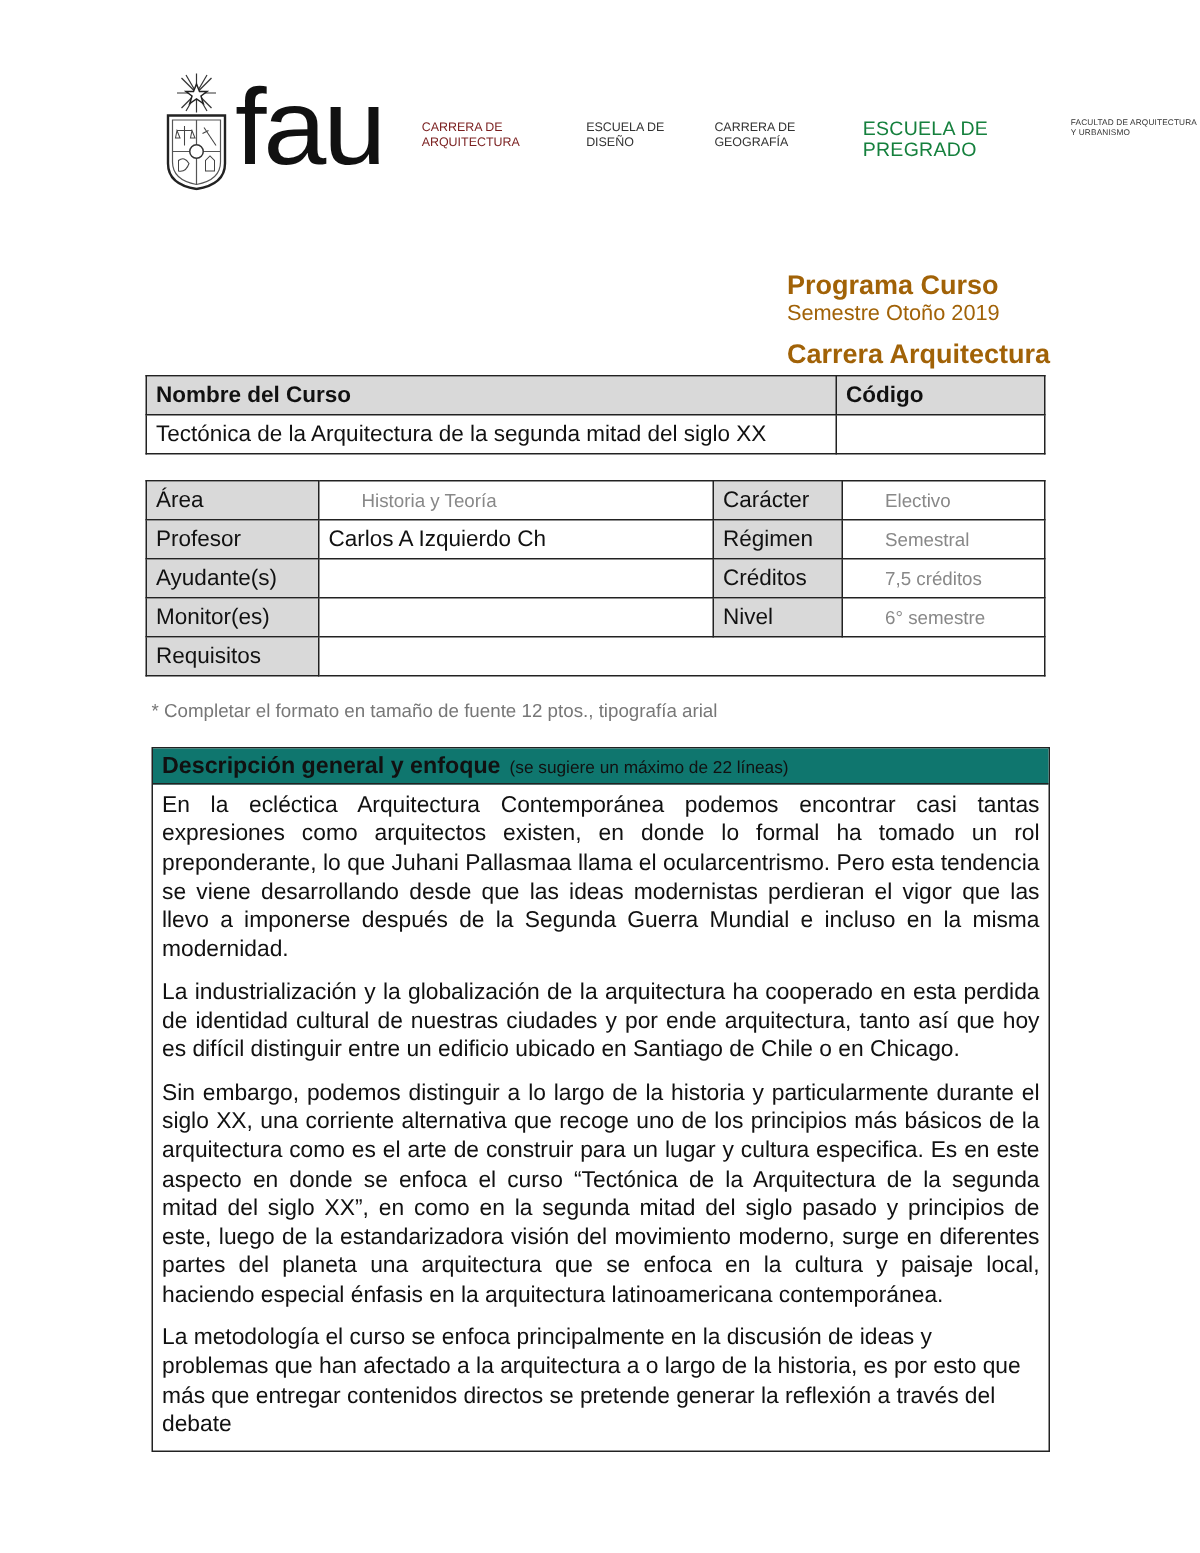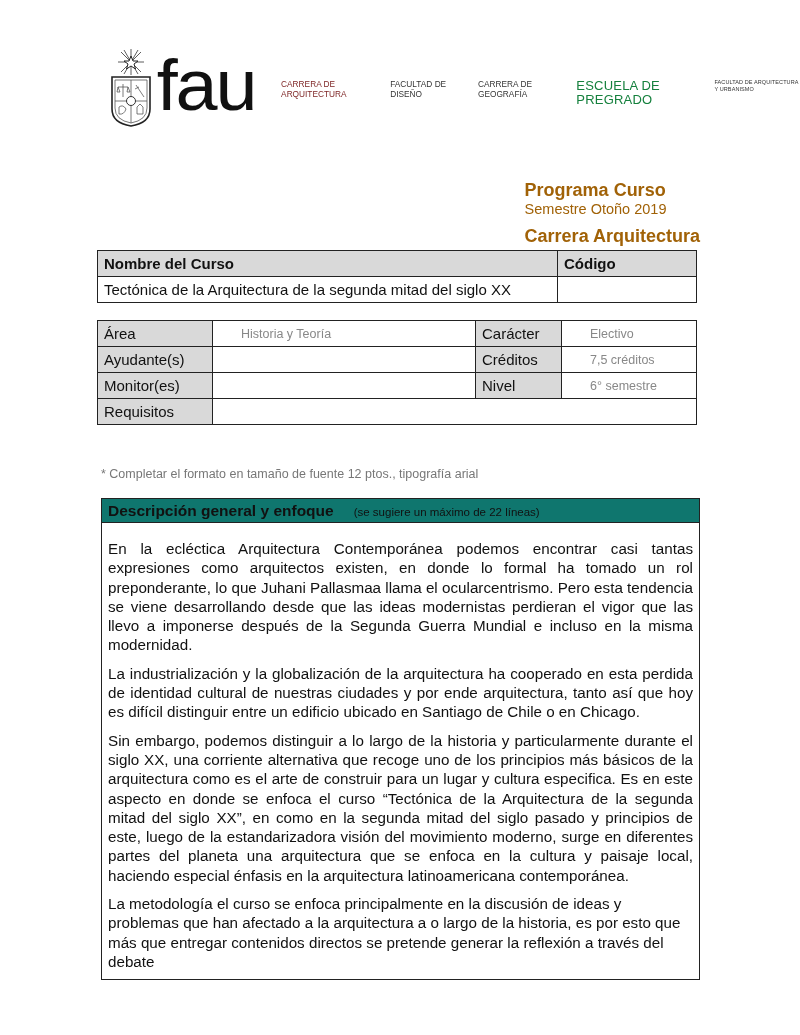--- a/index.html
+++ b/index.html
@@ -30,22 +30,22 @@
 
   #t1 { top: 250px; }
   #t2 { top: 320px; }
   #t2 td { height: 25px; }
 
   .note { position: absolute; left: 101px; top: 467px; font-size: 12.5px; color: #777; }
 
   .desc { position: absolute; left: 101px; top: 498px; width: 597px; border: 1px solid #222; }
   .desc-head { background: #0f766e; border-bottom: 1px solid #222; height: 23px; padding: 0 6px; display: flex; align-items: center; }
   .desc-head .dh { font-size: 15.5px; font-weight: bold; }
-  .desc-head .ds { font-size: 11.5px; margin-left: 20px; position: relative; top: 1px; }
-  .desc-body { padding: 16px 6px 8px 6px; }
+  .desc-head .ds { font-size: 11.5px; margin-left: 6px; position: relative; top: 1px; }
+  .desc-body { padding: 4px 6px 8px 6px; }
   .desc-body p { margin: 0 0 9px 0; font-size: 15.2px; line-height: 19.3px; text-align: justify; }
   .desc-body p:last-child { margin-bottom: 0; text-align: left; }
 </style>
 </head>
 <body>
 
 <div class="logo">
   <div class="crest">
     <svg width="44" height="80" viewBox="0 0 44 80">
       <g stroke="#333" stroke-width="0.8" fill="none">
@@ -70,21 +70,21 @@
         <path d="M27 38 L35 50"></path>
           <path d="M26 42 L30 40"></path>
         <path d="M10 60 q4 -3 7 2 q-2 6 -7 5 z"></path>
         <path d="M28 67 V60 l3 -3 l3 3 V67 Z"></path>
       </g>
     </svg>
   </div>
   <div class="fau">fau</div>
   <div class="careers">
     <span class="c1">CARRERA DE ARQUITECTURA</span>
-    <span class="c2">FACULTAD DE DISEÑO</span>
+    <span class="c2">ESCUELA DE DISEÑO</span>
     <span class="c2">CARRERA DE  GEOGRAFÍA</span>
     <span class="c3">ESCUELA DE PREGRADO</span>
     <span class="c4">FACULTAD DE ARQUITECTURA Y URBANISMO</span>
   </div>
 </div>
 
 <div class="titles">
   <div class="t1">Programa Curso</div>
   <div class="t2">Semestre Otoño 2019</div>
   <div class="t3">Carrera Arquitectura</div>
@@ -115,20 +115,26 @@
       <col style="width:135px">
     </colgroup>
   <tbody>
       <tr>
     <td class="gray">Área</td>
     <td class="muted">Historia y Teoría</td>
     <td class="gray">Carácter</td>
     <td class="muted">Electivo</td>
   </tr>
   <tr>
+    <td class="gray">Profesor</td>
+    <td>Carlos A Izquierdo Ch</td>
+    <td class="gray">Régimen</td>
+    <td class="muted">Semestral</td>
+  </tr>
+  <tr>
     <td class="gray">Ayudante(s)</td>
     <td></td>
     <td class="gray">Créditos</td>
     <td class="muted">7,5 créditos</td>
   </tr>
   <tr>
     <td class="gray">Monitor(es)</td>
     <td></td>
     <td class="gray">Nivel</td>
     <td class="muted">6° semestre</td>

